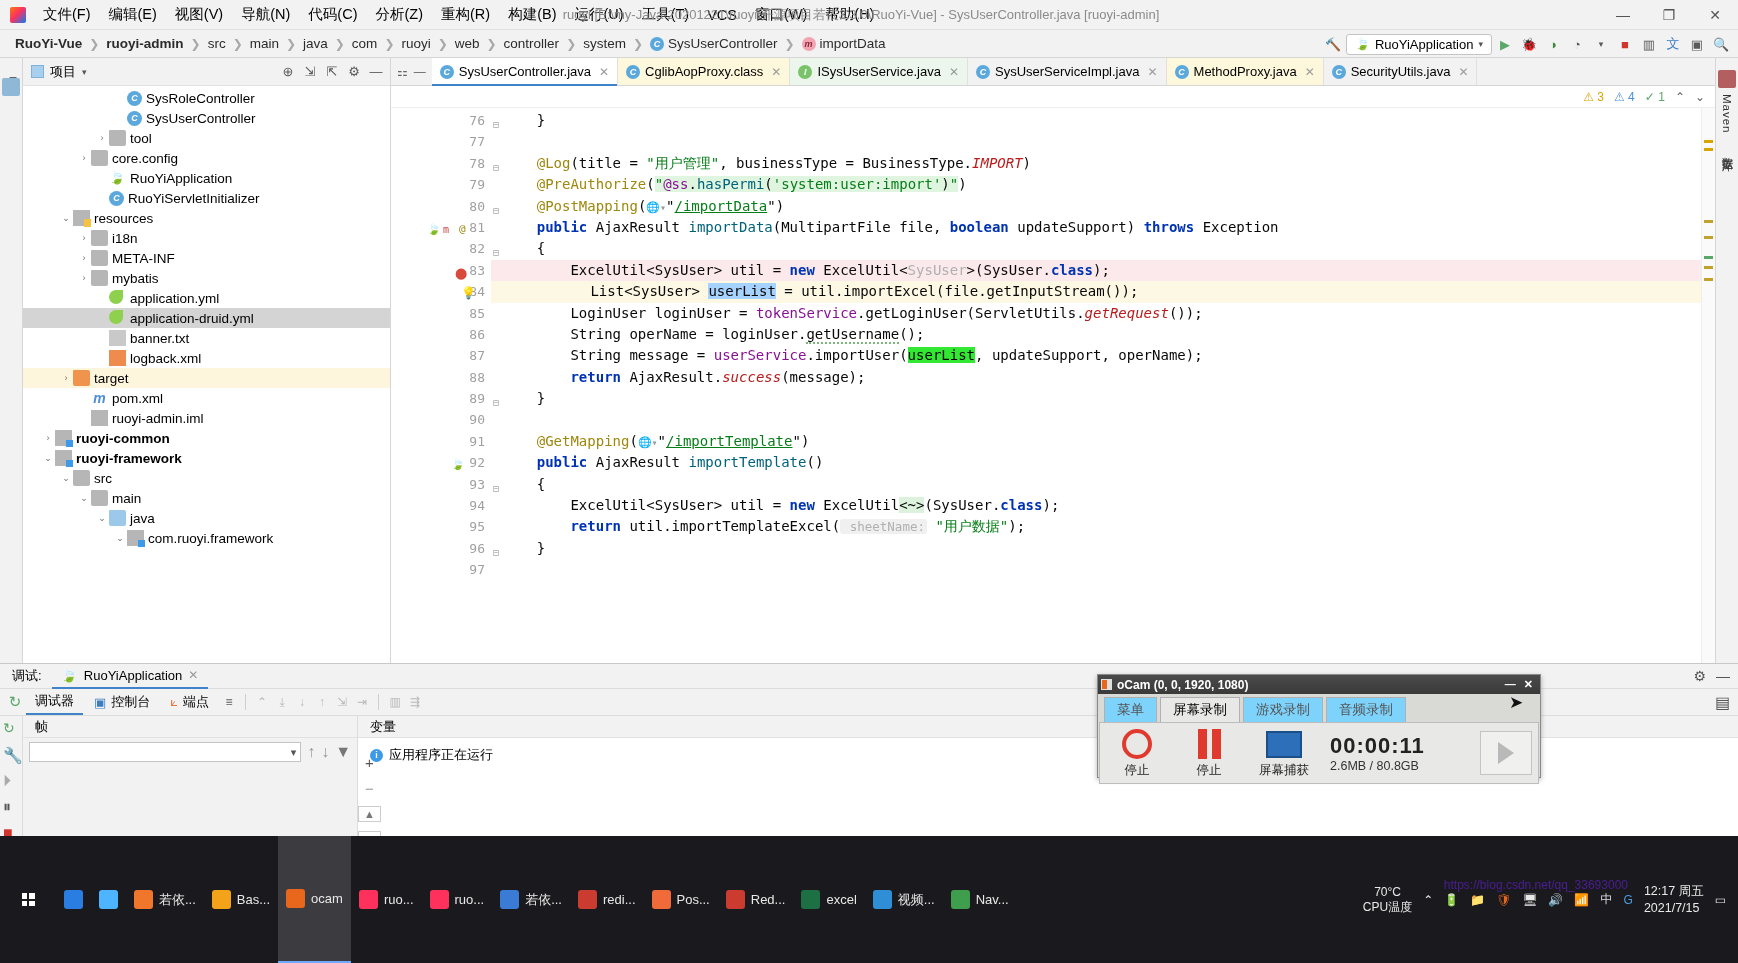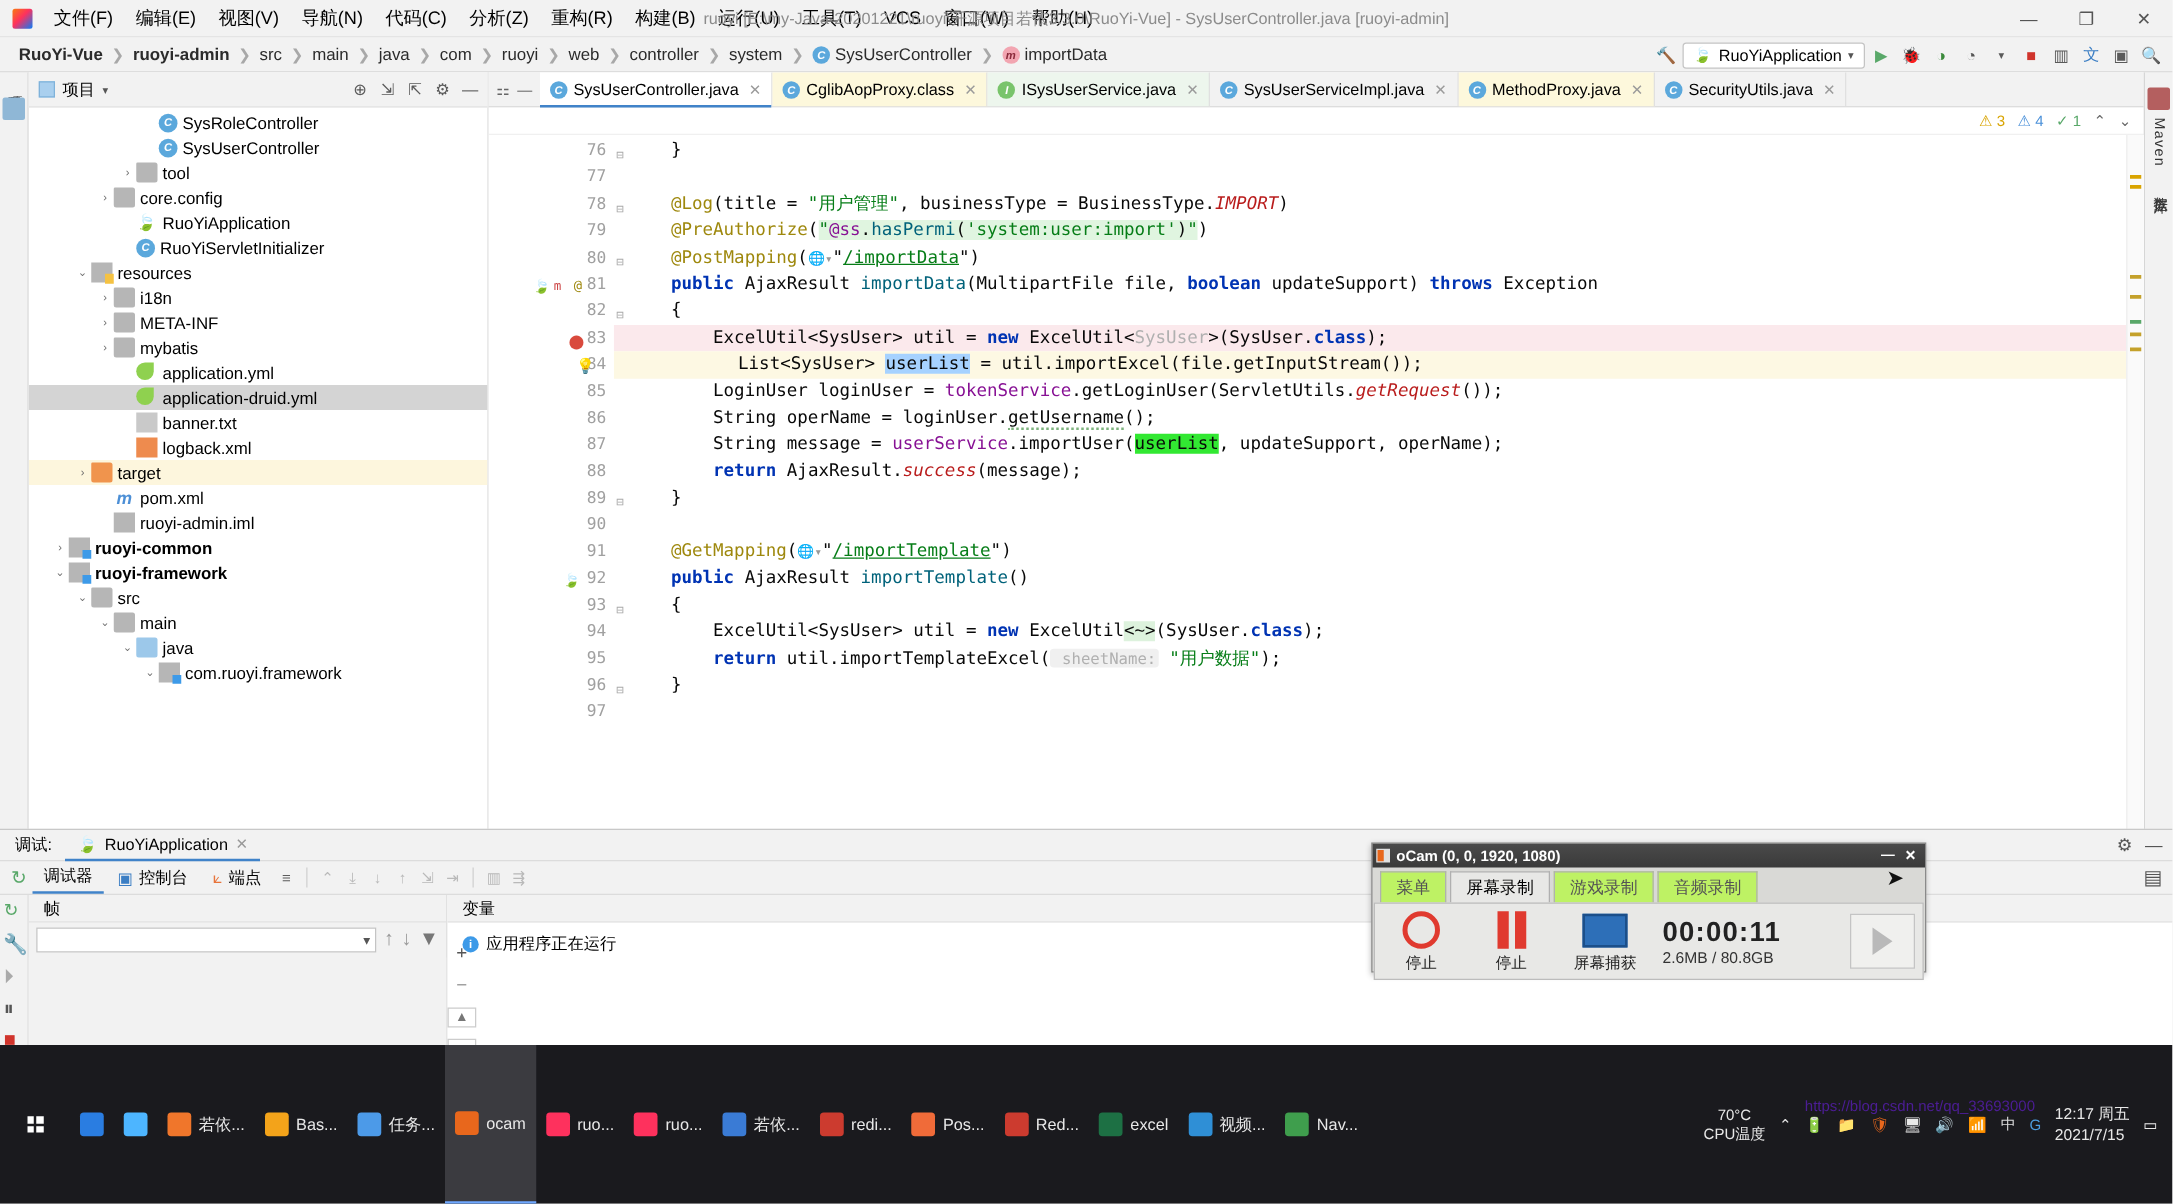--- a/index.html
+++ b/index.html
@@ -177,21 +177,21 @@
   .ocam { position:absolute; left:1097px; top:674px; width:444px; height:104px;
      background:#d9d9d6; border:1px solid #8a8a8a; box-shadow:0 2px 5px rgba(0,0,0,.3);
      font-size:13px; z-index:50; }
   .ocam-tb { height:19px; background:linear-gradient(#4a4a4a,#3a3a3a); display:flex;
      align-items:center; padding:0 3px; color:#fff; font-size:12px; font-weight:bold;}
   .ocam-ico { width:11px;height:11px;background:#e0e0e0;margin-right:5px;position:relative;}
   .ocam-ico::after{content:"";position:absolute;left:1px;top:1px;width:5px;height:9px;background:#e8671c;}
   .ocam-wbtn { margin-left:auto; display:flex; gap:8px; padding-right:4px; font-size:11px; }
   .ocam-tabs { display:flex; padding:3px 5px 0 6px; gap:3px; }
   .ocam-tab { padding:3px 12px; font-size:13.5px; border:1px solid #b0b0b0;
-     background:#bef264; color:#555; border-bottom:none; }
+     background:#7dd3fc; color:#555; border-bottom:none; }
   .ocam-tab.act { background:#e8e8e6; color:#000; }
   .ocam-main { display:flex; align-items:center; background:#e8e8e6; height:62px;
      margin:0 1px 1px 1px; border:1px solid #bcbcbc; padding:0 4px; gap:6px; position:relative;}
   .ob { width:66px; text-align:center; }
   .ob-ico { width:44px;height:34px;margin:0 auto 1px; display:flex; align-items:center;
      justify-content:center; }
   .ob-lbl { font-size:12.5px; color:#222; }
   .stopsq { width:30px;height:30px;border:4px solid #e03a2f;border-radius:50%;}
   .pausebars { display:flex; gap:5px; }
   .pausebars i { width:9px; height:30px; background:#e03a2f; display:block; }
@@ -754,24 +754,20 @@
           <span class="tk-ico" style="background: rgb(77, 181, 255);"></span>
         </div>
         <div class="tk">
           <span class="tk-ico" style="background: rgb(240, 118, 43);"></span>
           <span>若依...</span>
         </div>
         <div class="tk">
           <span class="tk-ico" style="background: rgb(243, 163, 26);"></span>
           <span>Bas...</span>
         </div>
-        <div class="tk">
-          <span class="tk-ico" style="background: rgb(76, 154, 232);"></span>
-          <span>任务...</span>
-        </div>
         <div class="tk active">
           <span class="tk-ico" style="background: rgb(232, 103, 28);"></span>
           <span>ocam</span>
         </div>
         <div class="tk">
           <span class="tk-ico" style="background: rgb(254, 49, 93);"></span>
           <span>ruo...</span>
         </div>
         <div class="tk">
           <span class="tk-ico" style="background: rgb(254, 49, 93);"></span>

